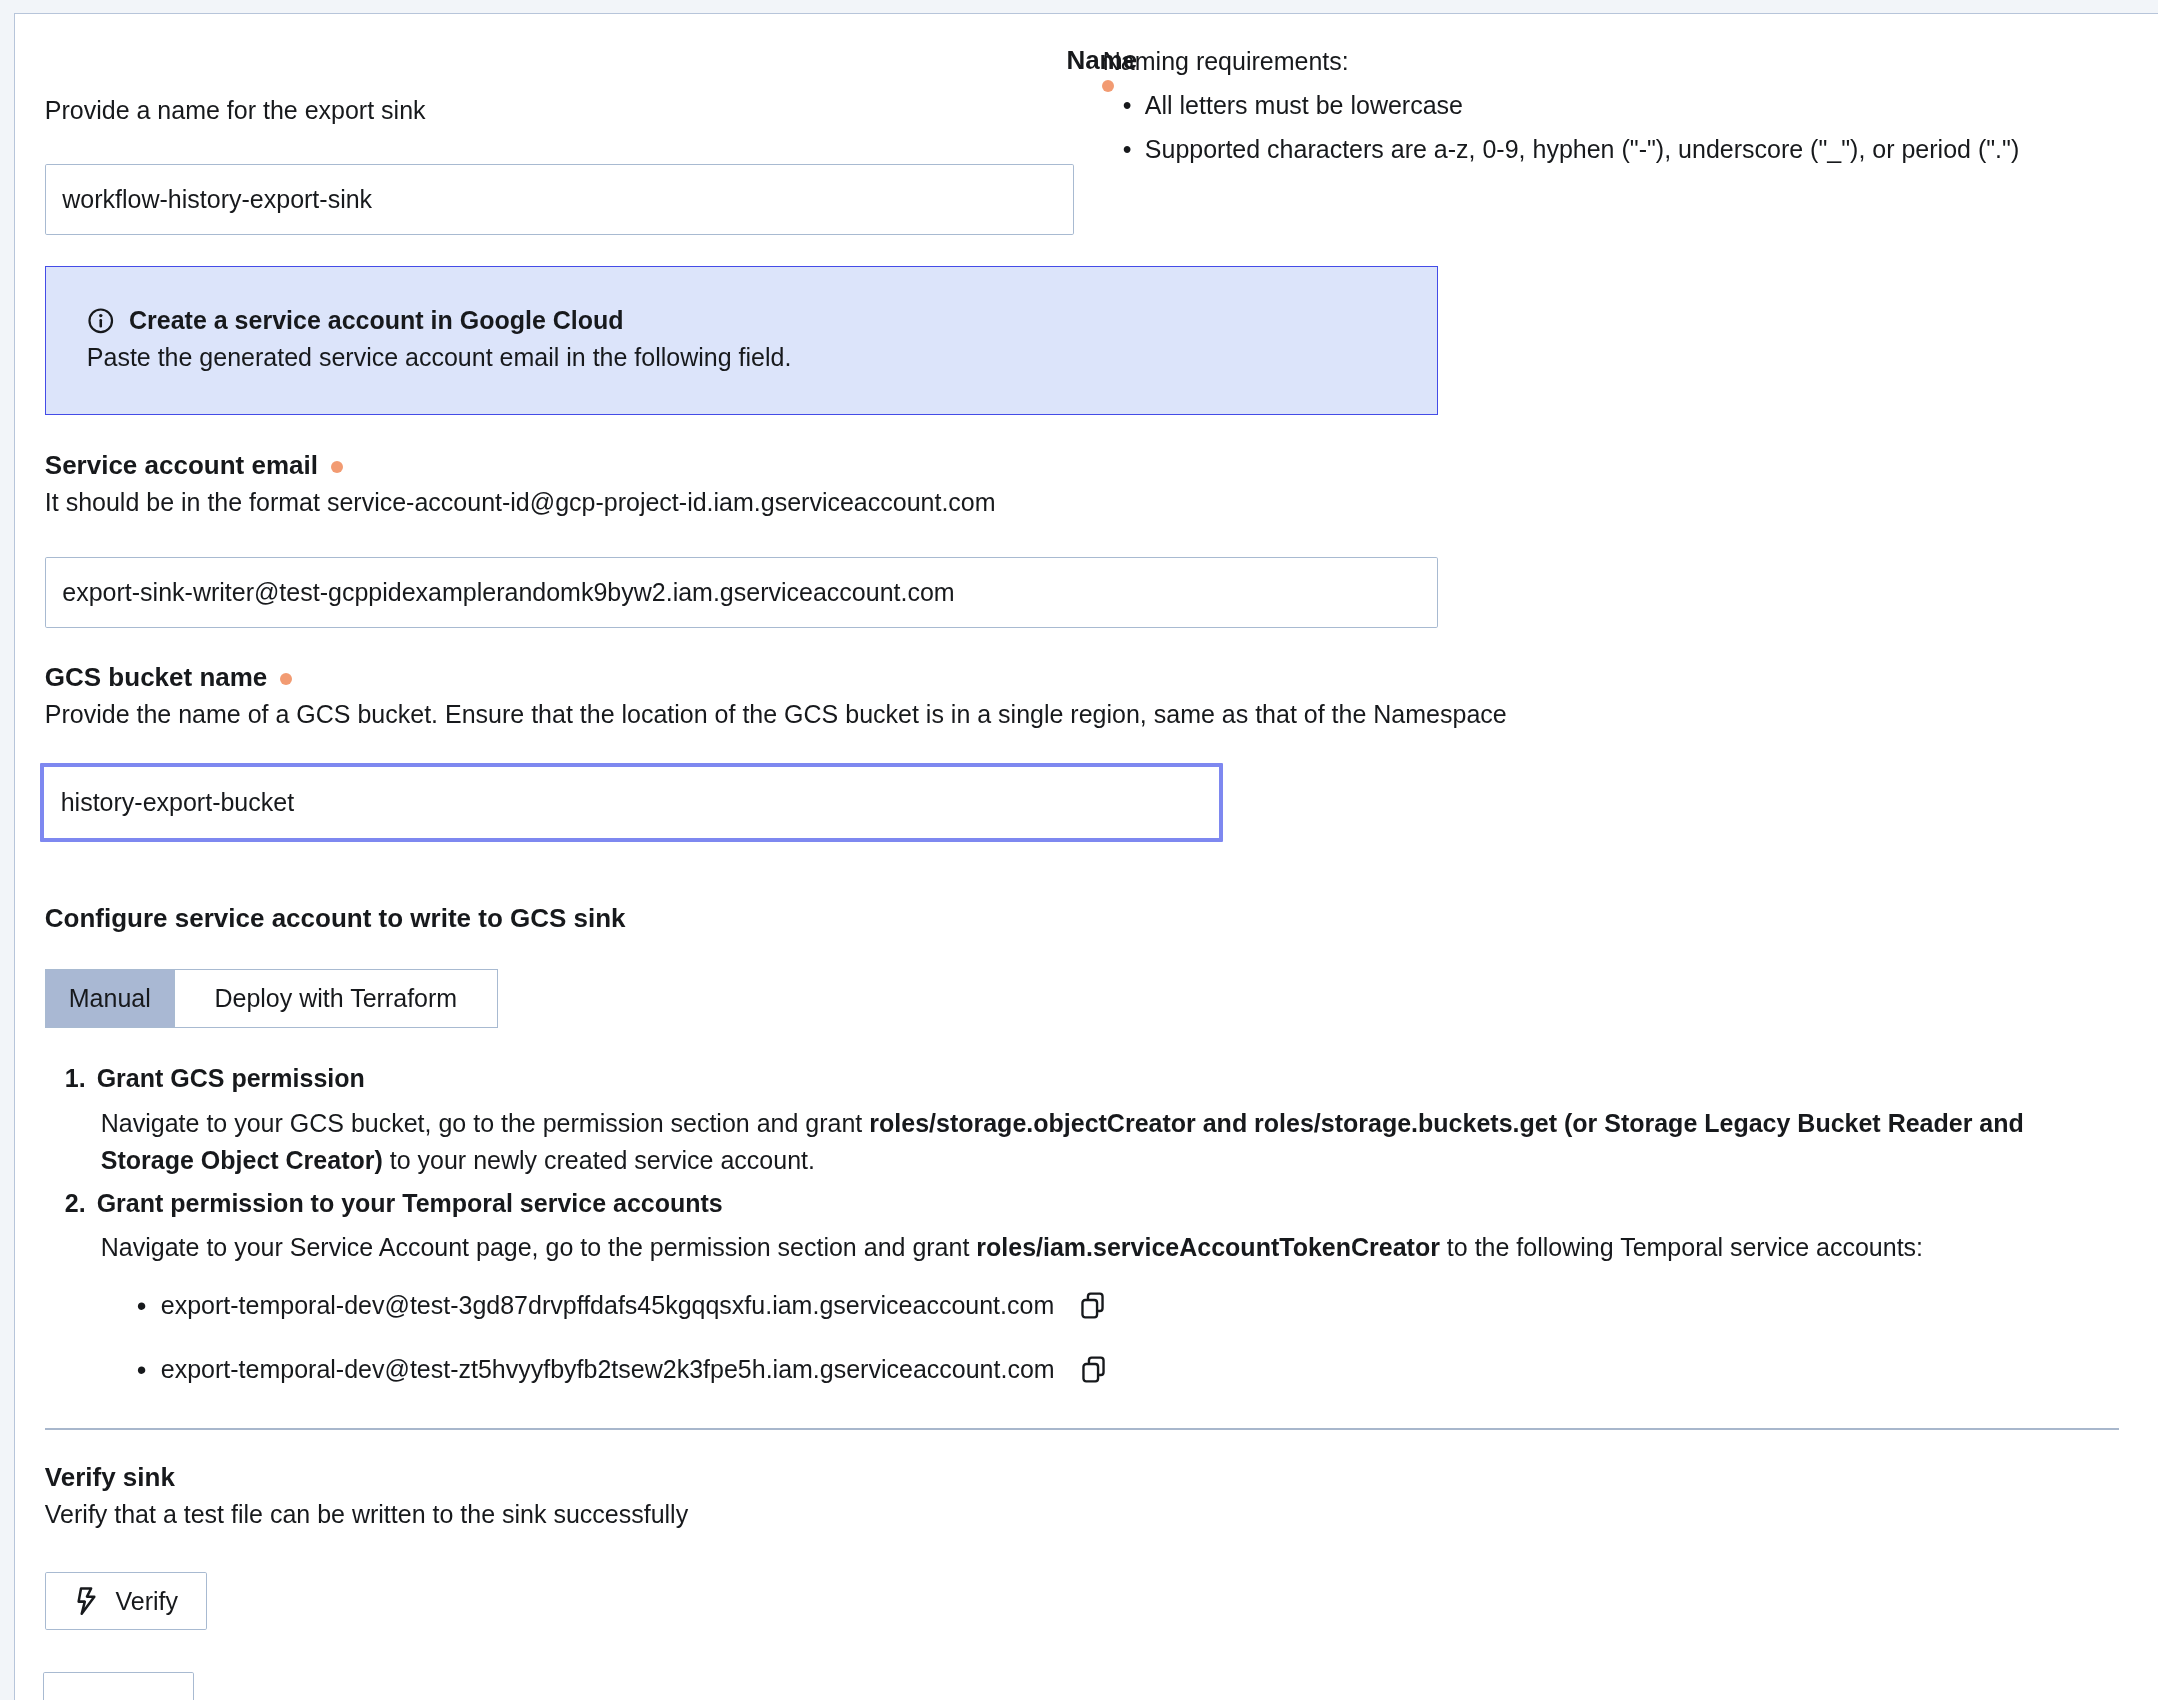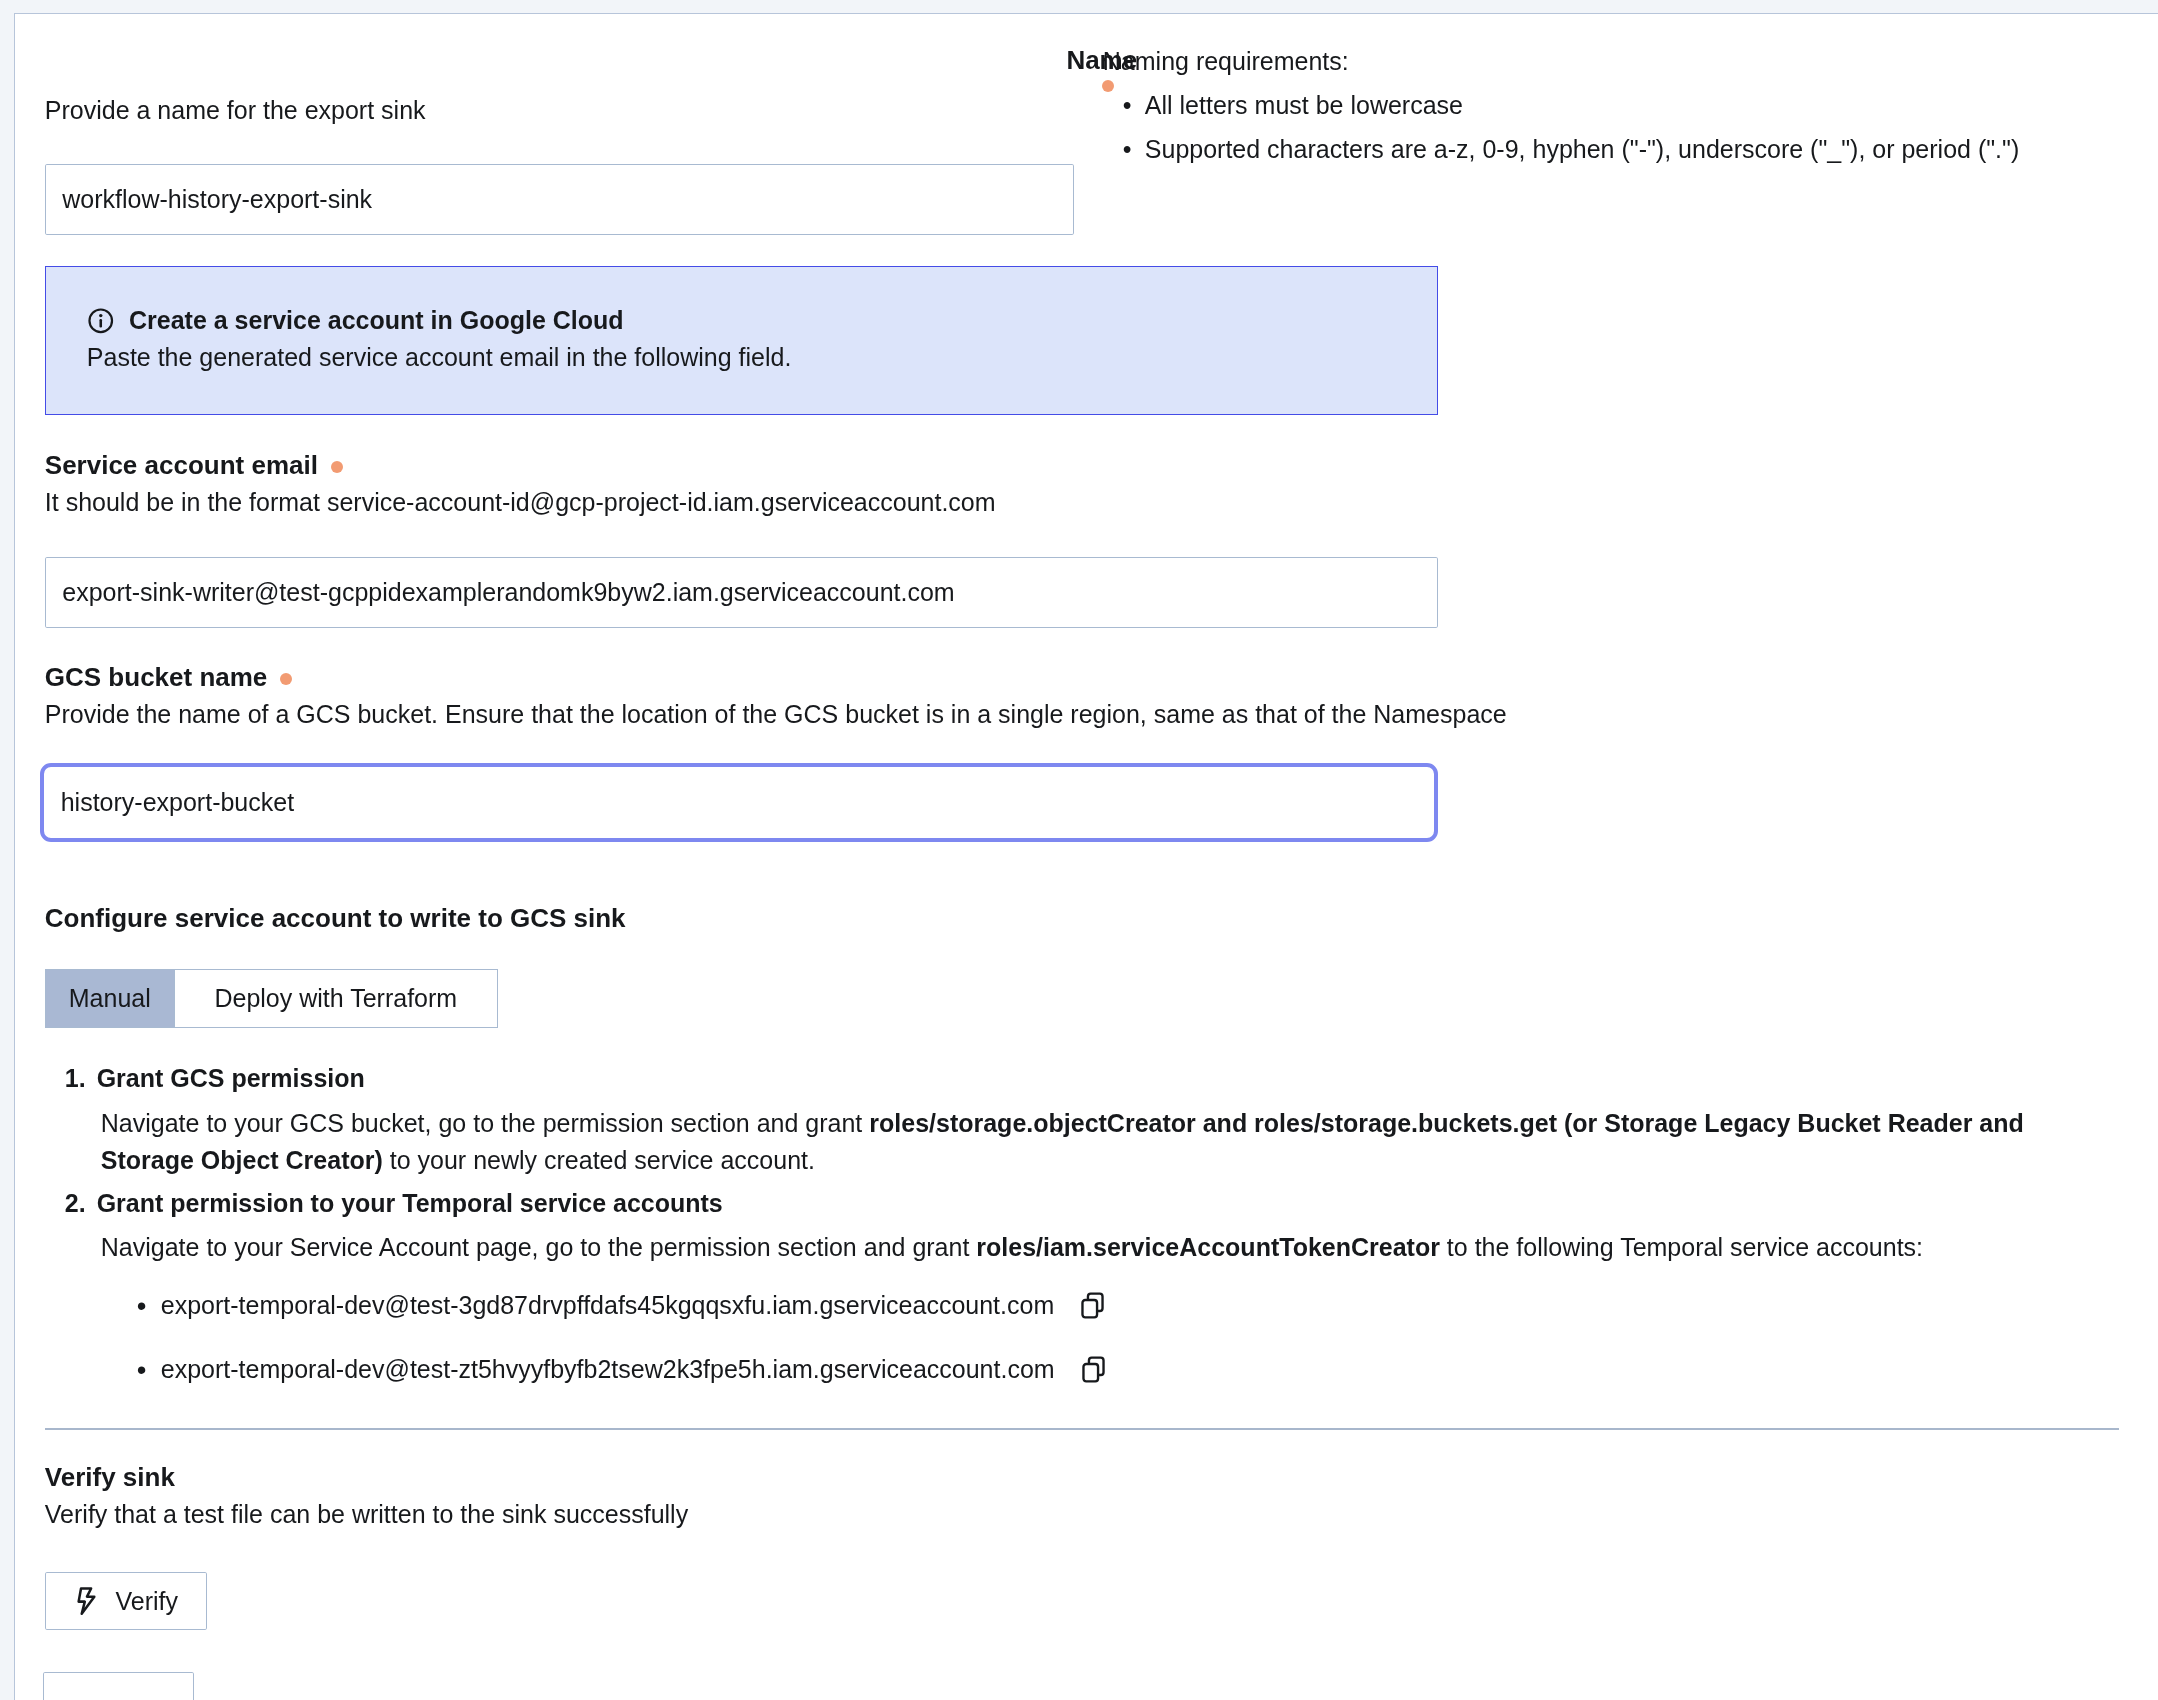--- a/index.html
+++ b/index.html
@@ -24,22 +24,22 @@
   .field-label{font-weight:700;font-size:26px;display:flex;align-items:center;}
   .req-dot{display:inline-block;width:12px;height:12px;border-radius:50%;
     background:var(--required-dot);margin-left:13px;margin-top:1.8px;}
   .text-input{
     display:block;width:1393px;height:71px;border:1.8px solid var(--input-border);
     background:#fff;font-family:inherit;font-size:25px;color:var(--text);
     padding:0 16.5px;margin-top:35px;outline:none;border-radius:1.8px;
   }
   .text-input.short{width:1029px;}
   .text-input.focused{
-    width:1398px;height:79px;border:4.6px solid var(--focus-border);
-    margin-left:-4.6px;margin-top:30px;border-radius:11px;
+    width:1183px;height:79px;border:4.6px solid var(--focus-border);
+    margin-left:-4.6px;margin-top:30px;border-radius:1px;
   }
   .info-box{
     width:1393px;height:149px;margin-top:31px;background:var(--info-bg);
     border:1.8px solid var(--info-border);padding:35px 0 0 41px;
   }
   .info-title-row{display:flex;align-items:center;gap:14.7px;font-weight:700;}
   .info-body{}
   .section-heading{font-weight:700;font-size:26px;margin-top:58px;}
   .tabs{display:inline-flex;border:1.8px solid var(--input-border);margin-top:32px;}
   .tab{height:57px;display:flex;align-items:center;justify-content:center;cursor:pointer;}

